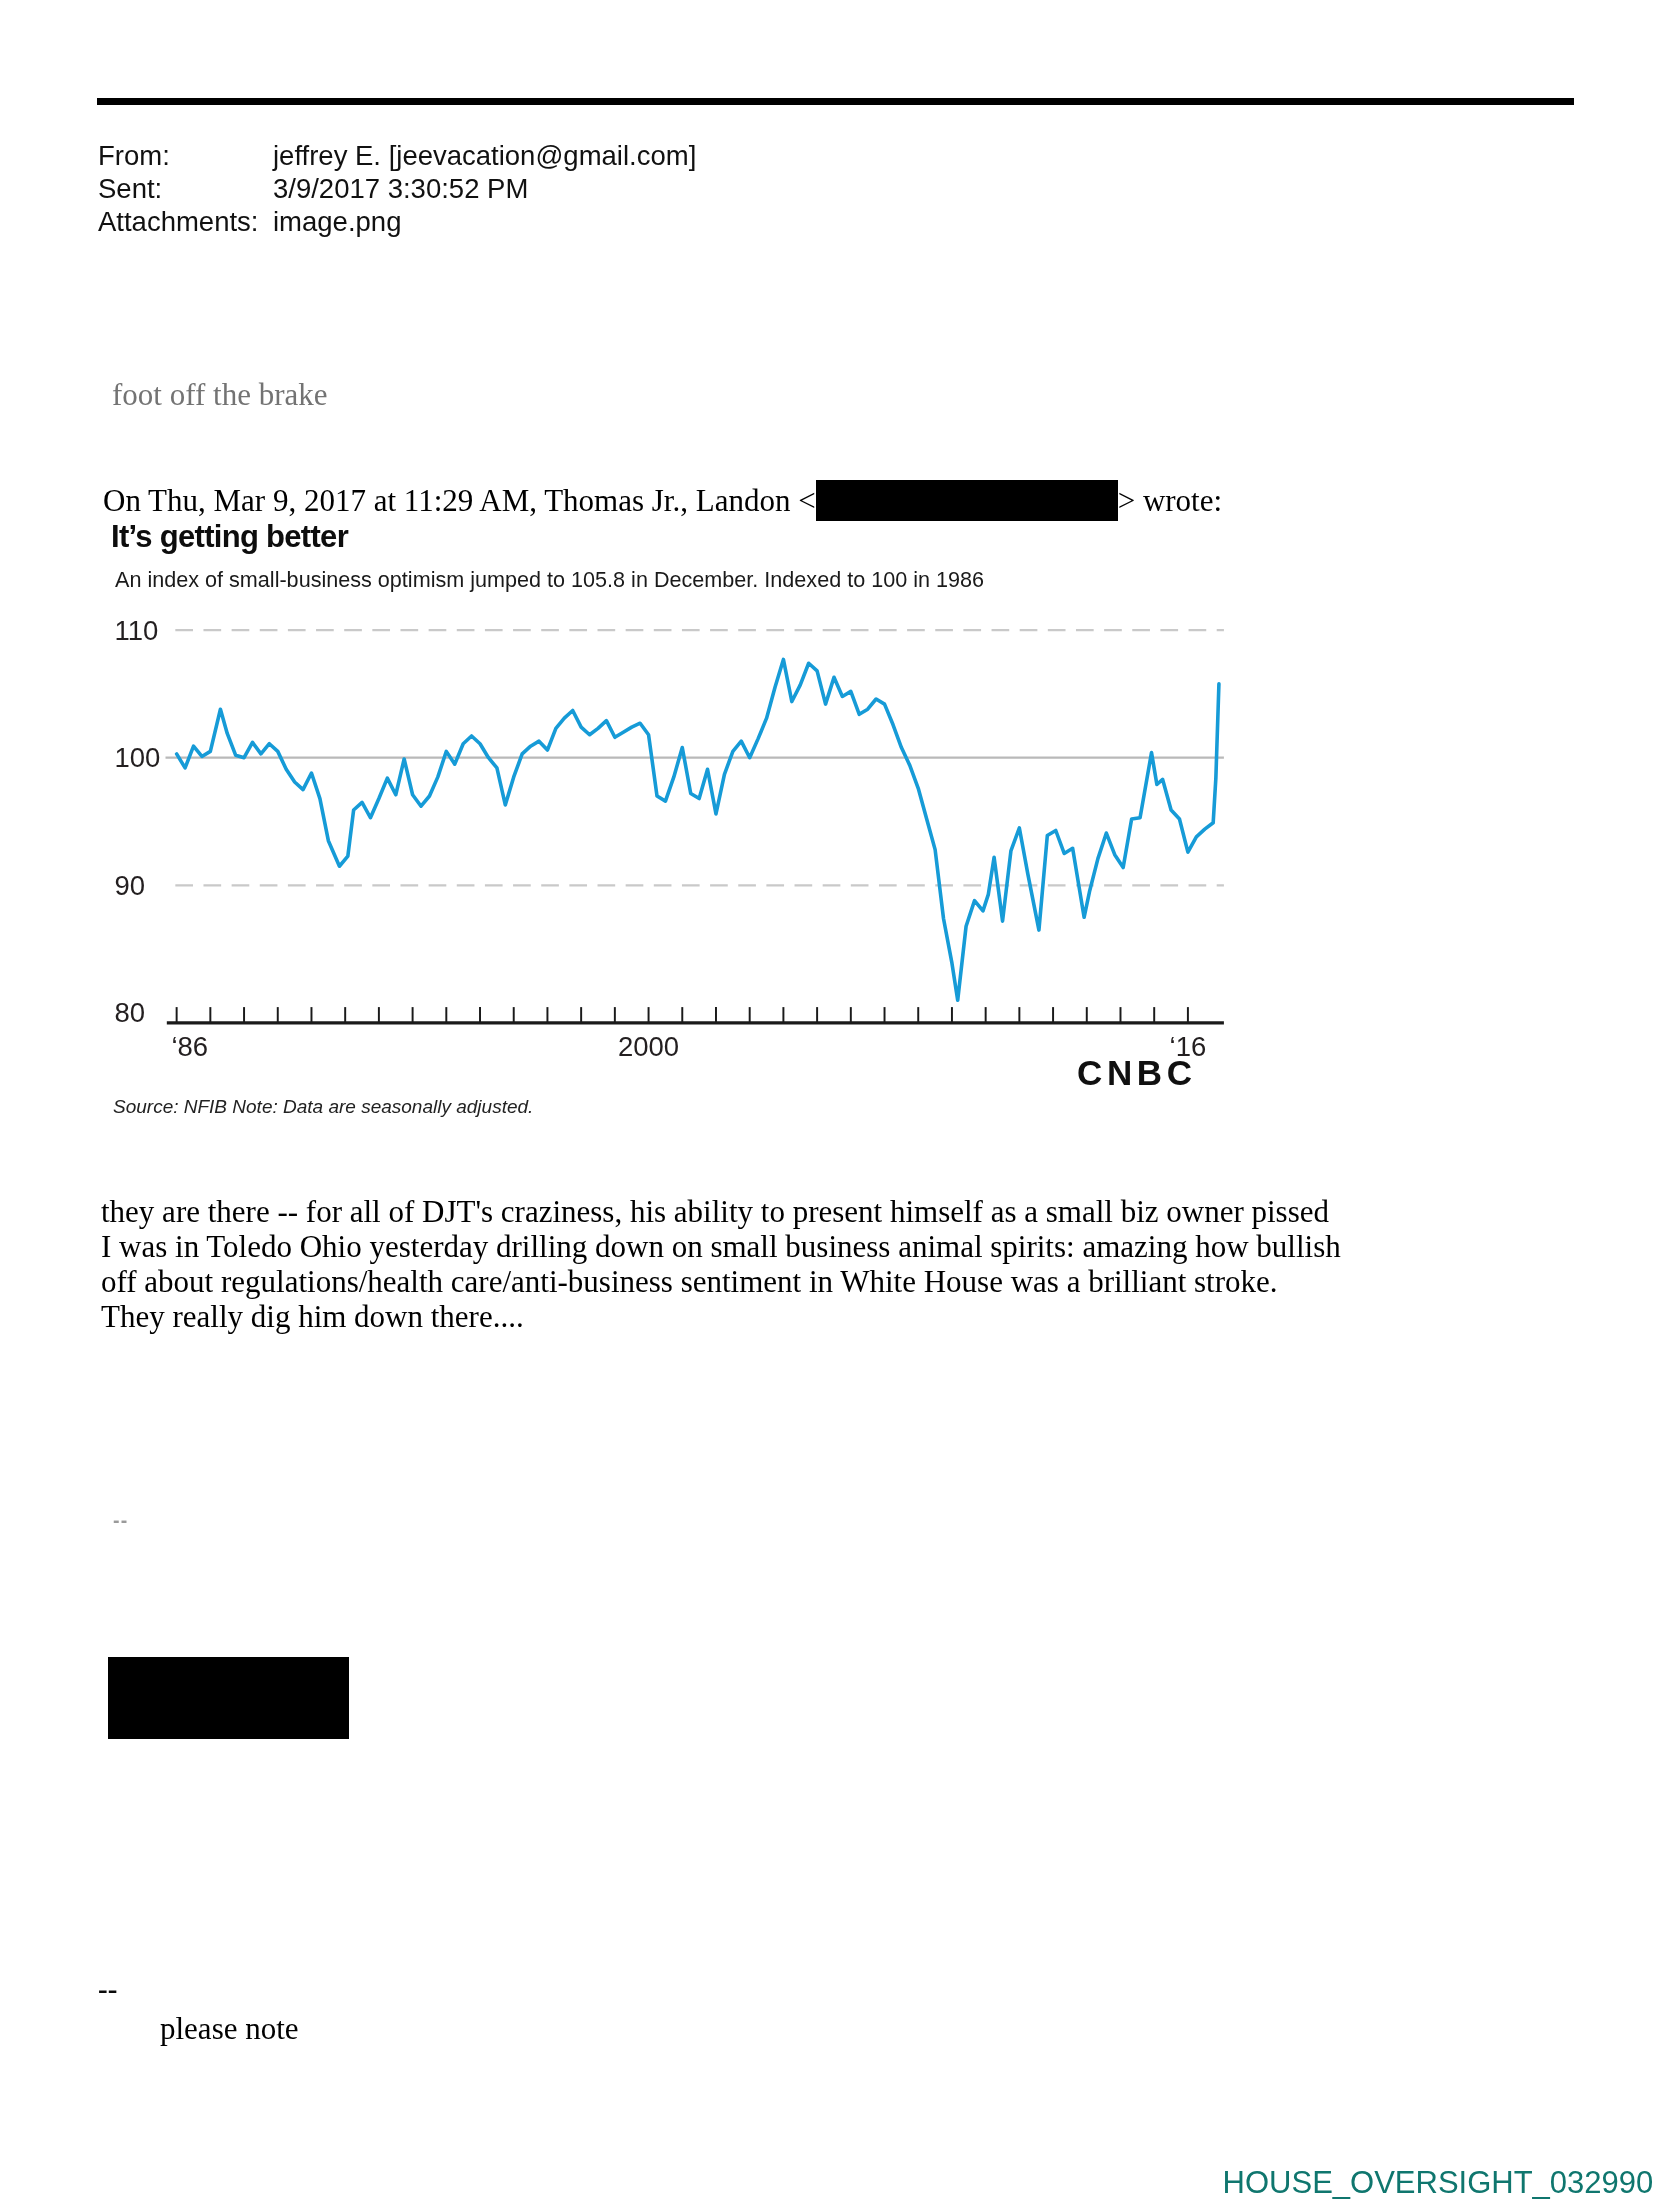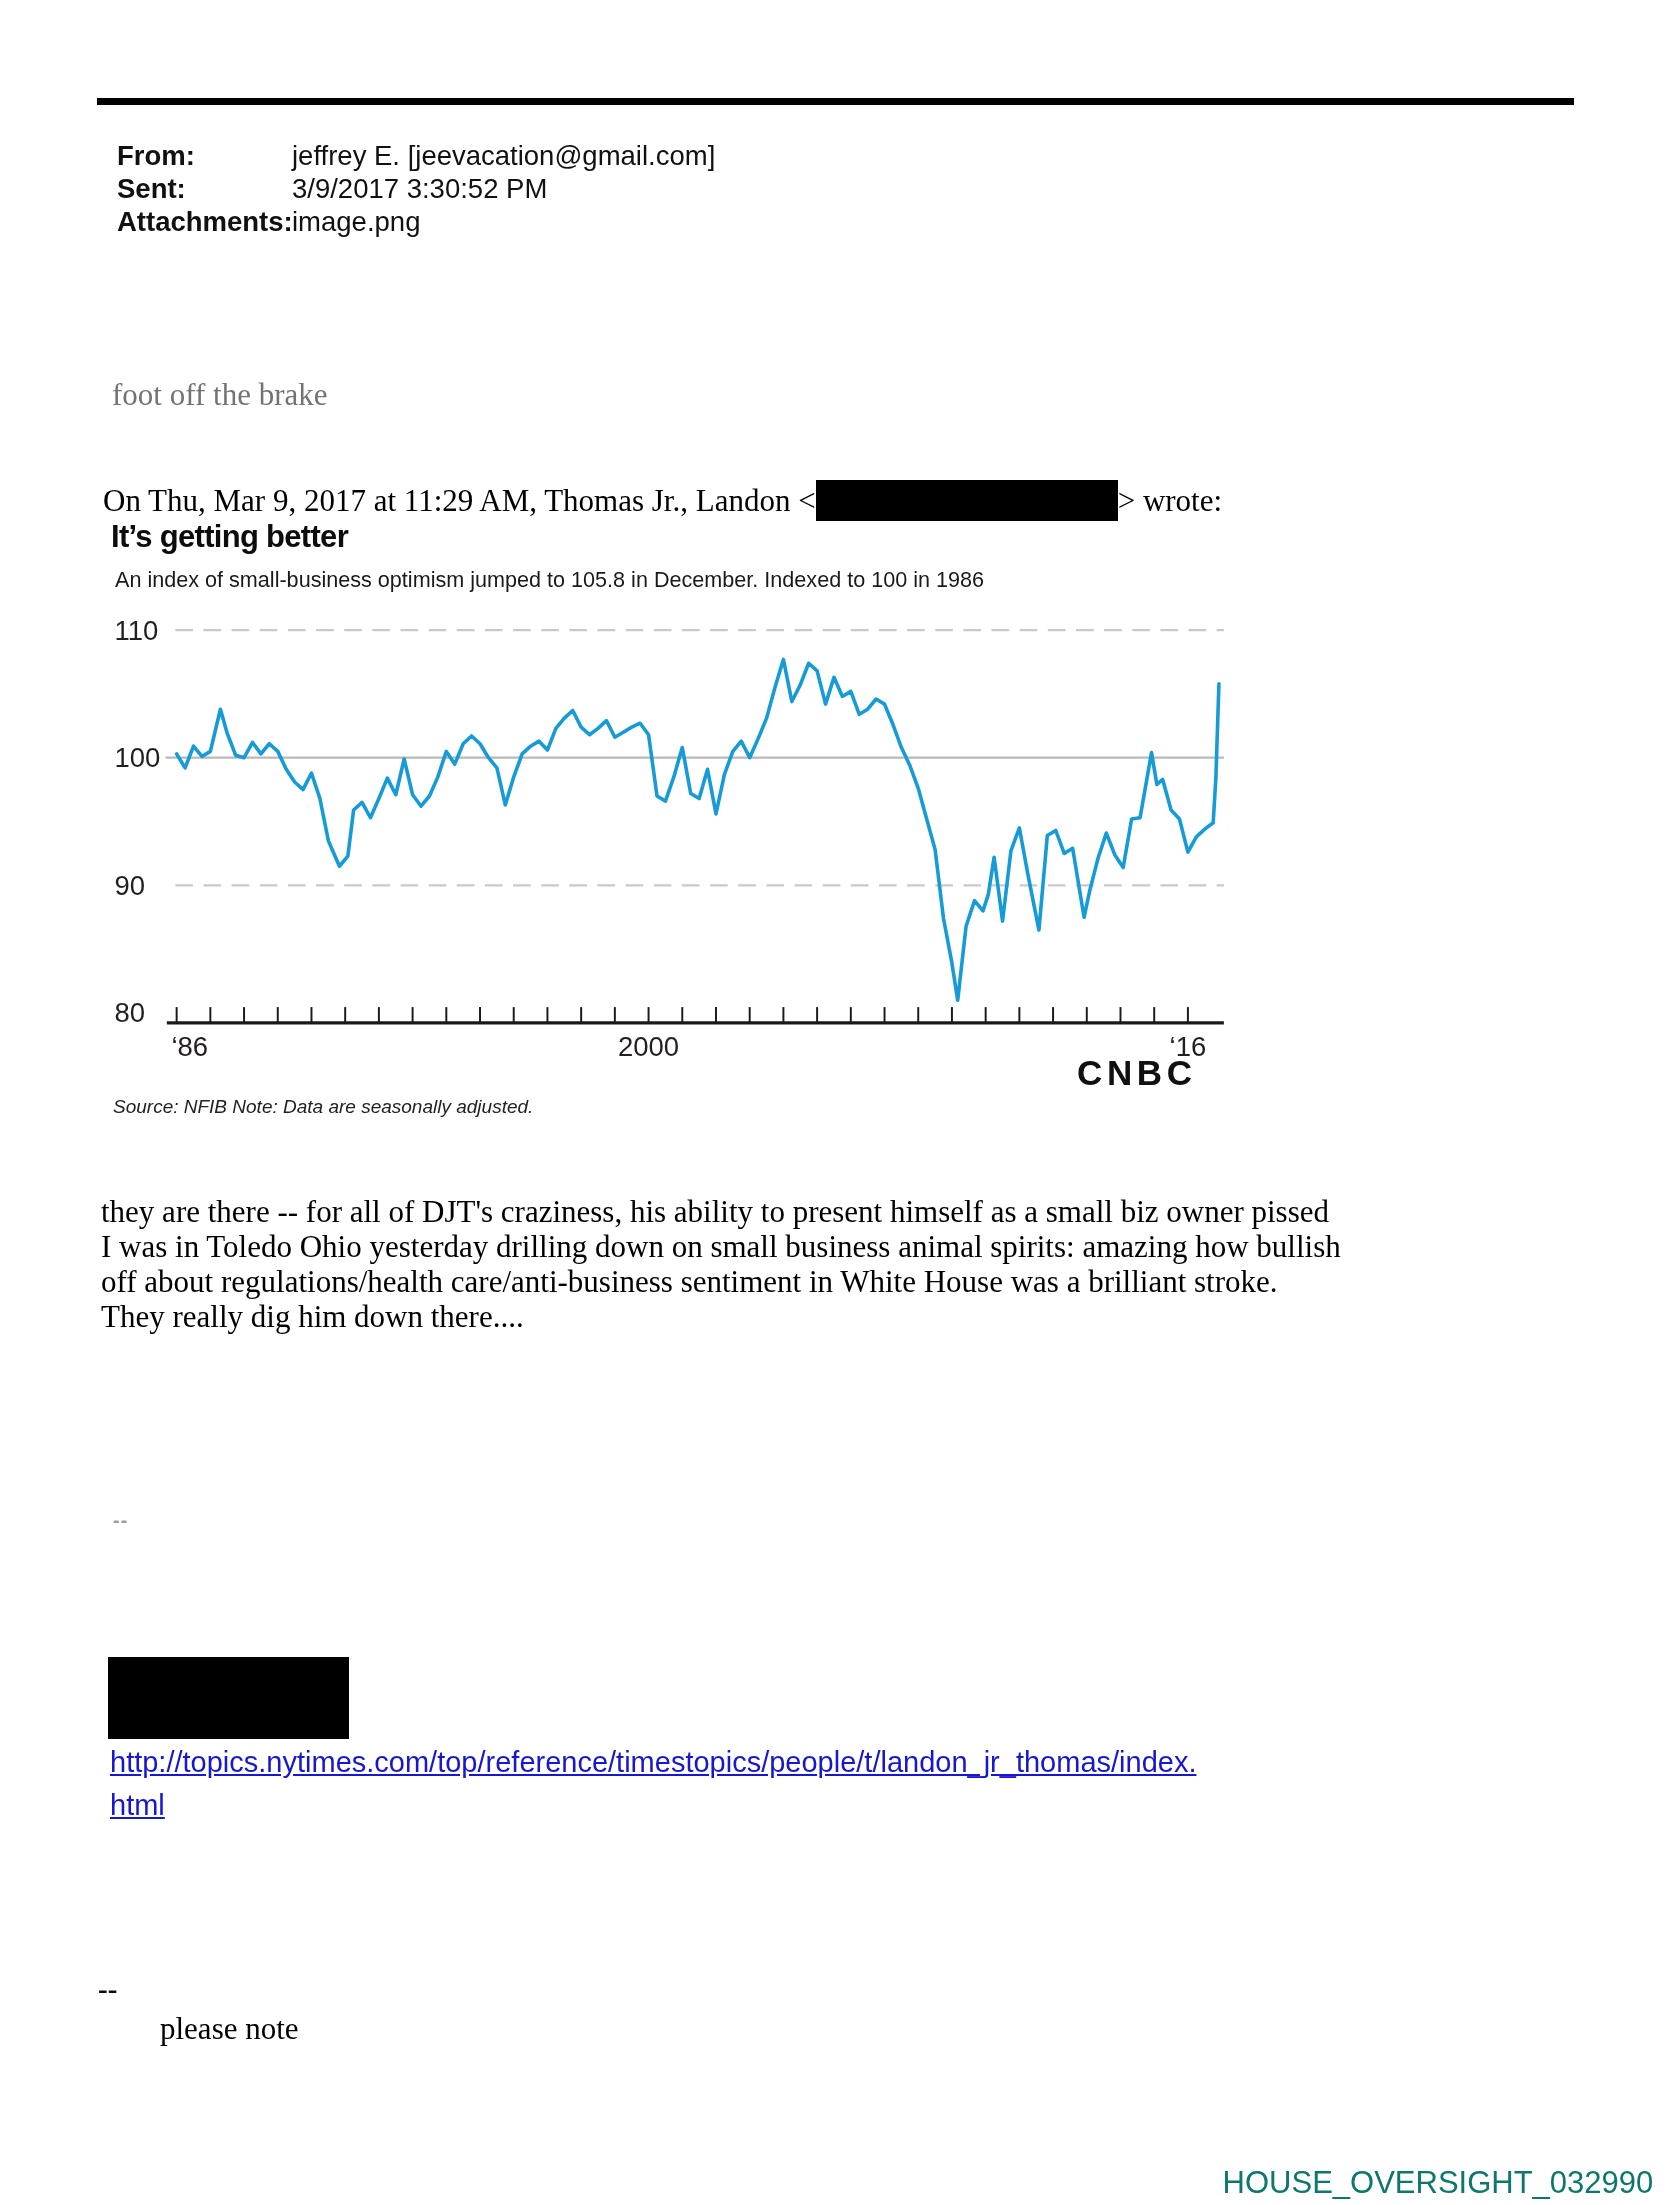--- a/index.html
+++ b/index.html
@@ -4,21 +4,21 @@
 <style>
   html,body{margin:0;padding:0;background:#ffffff;}
   .page{position:relative;width:1669px;height:2205px;background:#ffffff;overflow:hidden;
         font-family:"Liberation Sans",sans-serif;color:#000;}
   .abs{position:absolute;}
   
   .rule{left:97px;top:98px;width:1477px;height:7.2px;background:#000;}
   
   .hdr{left:98px;top:139px;font-size:27.5px;line-height:33px;color:#111;}
   .hdr-row{white-space:nowrap;}
-  .hdr-label{display:inline-block;width:175px;font-weight:bold;margin-left:19px;}
+  .hdr-label{display:inline-block;width:175px;font-weight:normal;}
   .redact{display:inline-block;background:#000;}
   .redact-to{width:277px;height:29px;vertical-align:-5.2px;margin-left:7.9px;}
   .redact-quote{width:302px;height:41px;vertical-align:-10.5px;}
   .serif{font-family:"Liberation Serif",serif;}
   .reply-line{left:98px;top:377px;font-size:31px;color:#737373;margin-left:14px;}
   .quote-line{left:103px;top:480px;font-size:31px;white-space:nowrap;}
   
   .chart-title{left:111px;top:519px;font-size:31px;font-weight:bold;letter-spacing:-0.7px;color:#0d0d0d;}
   .chart-sub{left:115px;top:567px;font-size:21.6px;color:#1a1a1a;}
   .chart-svg{left:85px;top:609px;}
@@ -119,24 +119,20 @@
     <div>I was in Toledo Ohio yesterday drilling down on small business animal spirits: amazing how bullish</div>
     <div>off about regulations/health care/anti-business sentiment in White House was a brilliant stroke.</div>
     <div>They really dig him down there....</div>
   </div>
 
   <div class="abs sig-delim">--</div>
 
 
   <div class="abs redact-sig"></div>
 
-  <a class="abs nyt-link">
-    <span>http://topics.nytimes.com/top/reference/timestopics/people/t/landon_jr_thomas/index.</span>
-    <span>html</span>
-  </a>
 
   <div class="abs serif foot-delim">--</div>
   <div class="abs serif foot-note">please note</div>
 
   <div class="abs bates">HOUSE_OVERSIGHT_032990</div>
 
 </div>
 
 
 </body></html>

